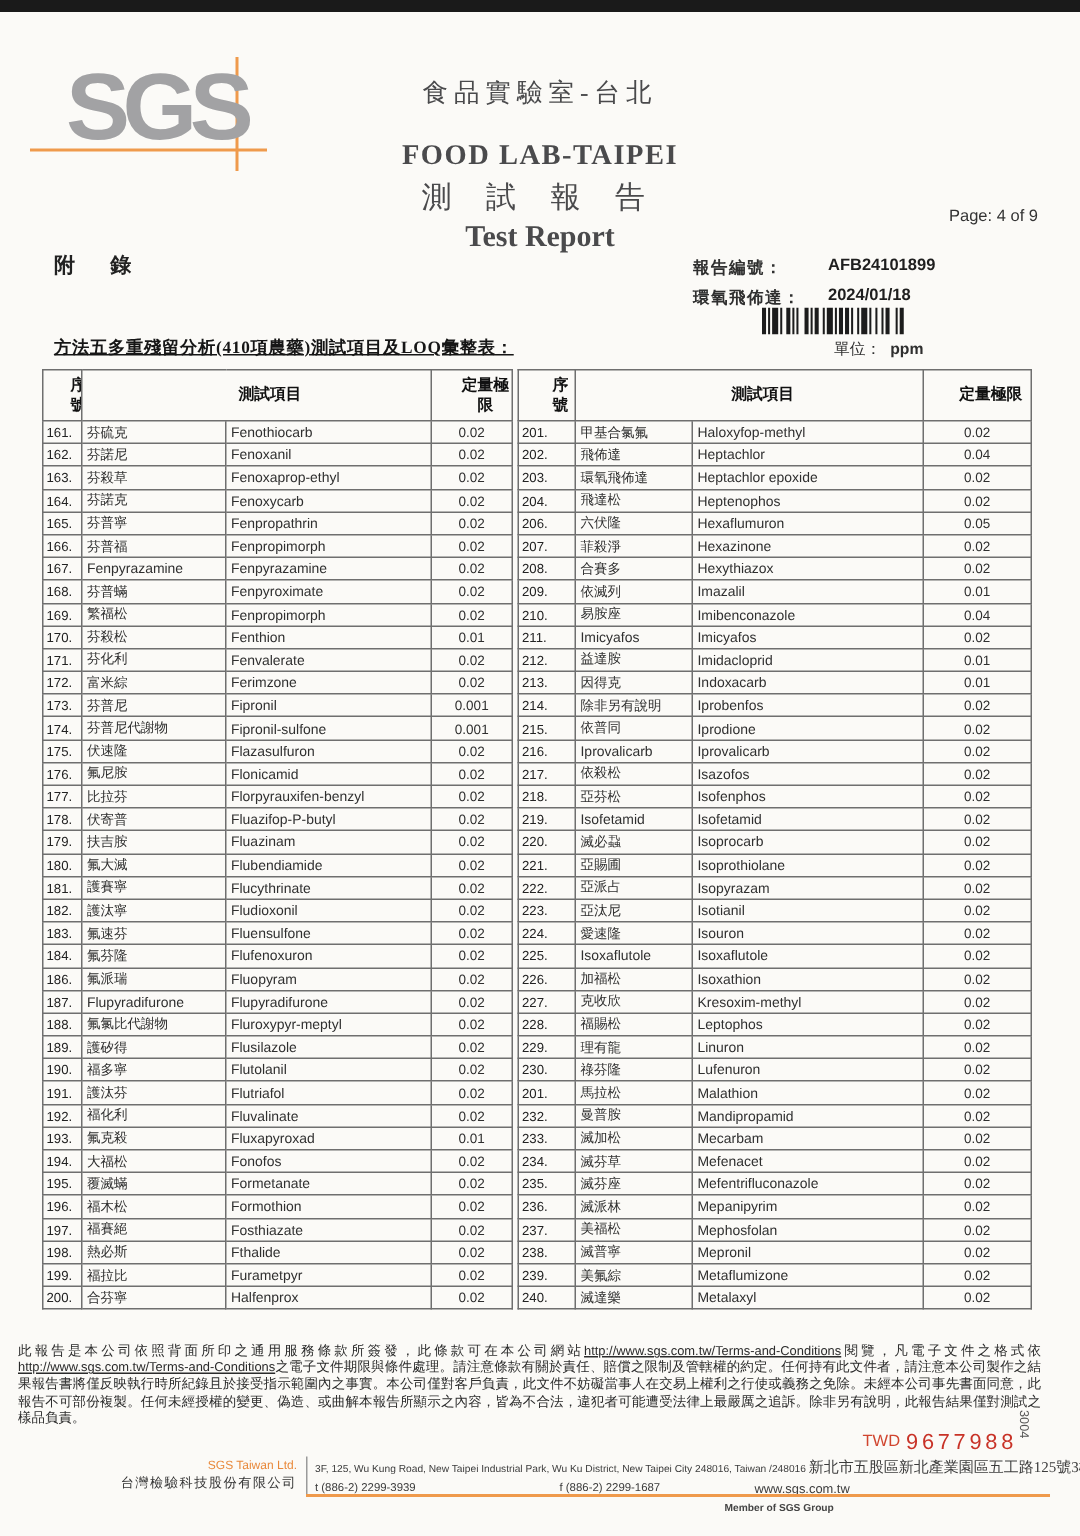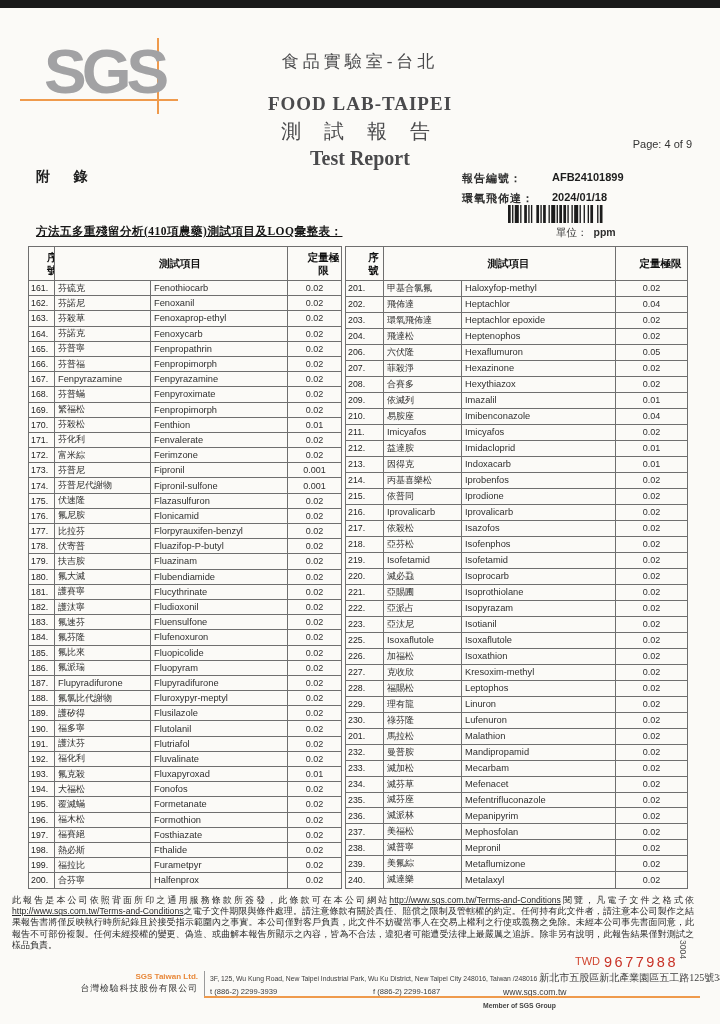--- a/index.html
+++ b/index.html
@@ -67,21 +67,21 @@
 
   
   .disclaimer {
     position:absolute; left:12px; top:895px; width:682px;
     font-size:9px; line-height:11.2px; text-align:justify; color:#2b2b2b;
   }
   .doc-link { text-decoration:underline; font-family:"Liberation Sans", sans-serif; font-size:8.6px; }
 
   
   .f-company { position:absolute; left:40px; top:972px; width:158px; text-align:right; }
-  .f-company .en { font-family:"Liberation Sans", sans-serif; font-weight:bold; font-size:8px; color:#e8883a; }
+  .f-company .en { font-family:"Liberation Sans", sans-serif; font-weight:normal; font-size:8px; color:#e8883a; }
   .f-company .zh { font-size:8.8px; color:#333; margin-top:2px; letter-spacing:1px; }
   .f-divider { position:absolute; left:204px; top:971px; width:1px; height:26px; background:#9a9a9a; }
   .f-address { position:absolute; left:210px; top:971px; width:460px; font-family:"Liberation Sans", sans-serif; color:#3c3c3c; }
   .f-addr-line1 { font-size:6.8px; white-space:nowrap; }
   .f-addr-line1 .zh-part { font-size:10px; font-family:"Liberation Serif", serif; }
   .f-addr-line2 { position:relative; height:11px; margin-top:2px; font-size:7.6px; }
   .f-addr-line2 .tel { position:absolute; left:0; }
   .f-addr-line2 .fax { position:absolute; left:163px; }
   .f-addr-line2 .web { position:absolute; left:293px; }
   .f-rule { position:absolute; left:204px; top:996px; width:496px; height:1.5px; background:#ef9a4c; }
@@ -316,26 +316,20 @@
             <td class="c-en">Fluensulfone</td>
             <td class="c-loq">0.02</td>
           </tr>
           <tr>
             <td class="c-no">184.</td>
             <td class="c-zh">氟芬隆</td>
             <td class="c-en">Flufenoxuron</td>
             <td class="c-loq">0.02</td>
           </tr>
           <tr>
-            <td class="c-no">185.</td>
-            <td class="c-zh">氟比來</td>
-            <td class="c-en">Fluopicolide</td>
-            <td class="c-loq">0.02</td>
-          </tr>
-          <tr>
             <td class="c-no">186.</td>
             <td class="c-zh">氟派瑞</td>
             <td class="c-en">Fluopyram</td>
             <td class="c-loq">0.02</td>
           </tr>
           <tr>
             <td class="c-no">187.</td>
             <td class="c-zh latin">Flupyradifurone</td>
             <td class="c-en">Flupyradifurone</td>
             <td class="c-loq">0.02</td>
@@ -502,21 +496,21 @@
             <td class="c-loq">0.01</td>
           </tr>
           <tr>
             <td class="c-no">213.</td>
             <td class="c-zh">因得克</td>
             <td class="c-en">Indoxacarb</td>
             <td class="c-loq">0.01</td>
           </tr>
           <tr>
             <td class="c-no">214.</td>
-            <td class="c-zh">丙基喜樂松</td>
+            <td class="c-zh">除非另有說明</td>
             <td class="c-en">Iprobenfos</td>
             <td class="c-loq">0.02</td>
           </tr>
           <tr>
             <td class="c-no">215.</td>
             <td class="c-zh">依普同</td>
             <td class="c-en">Iprodione</td>
             <td class="c-loq">0.02</td>
           </tr>
           <tr>
@@ -558,20 +552,26 @@
           <tr>
             <td class="c-no">222.</td>
             <td class="c-zh">亞派占</td>
             <td class="c-en">Isopyrazam</td>
             <td class="c-loq">0.02</td>
           </tr>
           <tr>
             <td class="c-no">223.</td>
             <td class="c-zh">亞汰尼</td>
             <td class="c-en">Isotianil</td>
+            <td class="c-loq">0.02</td>
+          </tr>
+          <tr>
+            <td class="c-no">224.</td>
+            <td class="c-zh">愛速隆</td>
+            <td class="c-en">Isouron</td>
             <td class="c-loq">0.02</td>
           </tr>
           <tr>
             <td class="c-no">225.</td>
             <td class="c-zh latin">Isoxaflutole</td>
             <td class="c-en">Isoxaflutole</td>
             <td class="c-loq">0.02</td>
           </tr>
           <tr>
             <td class="c-no">226.</td>

